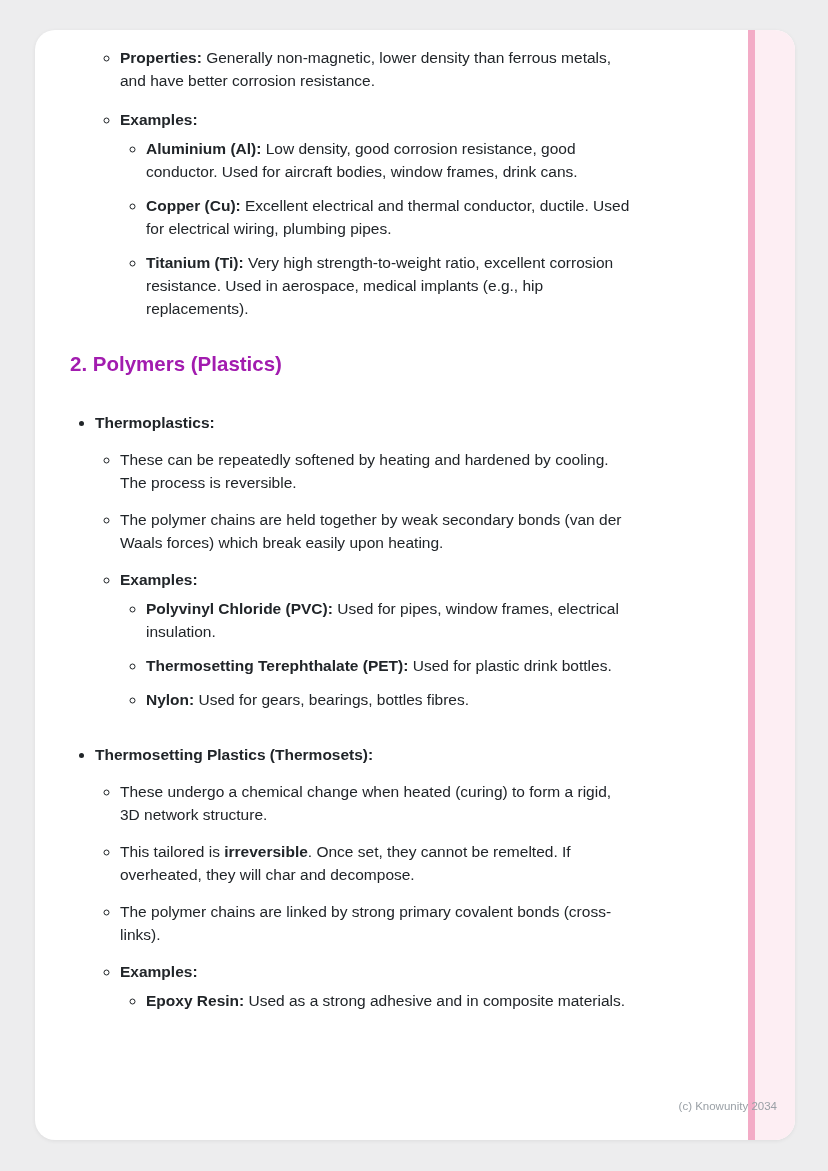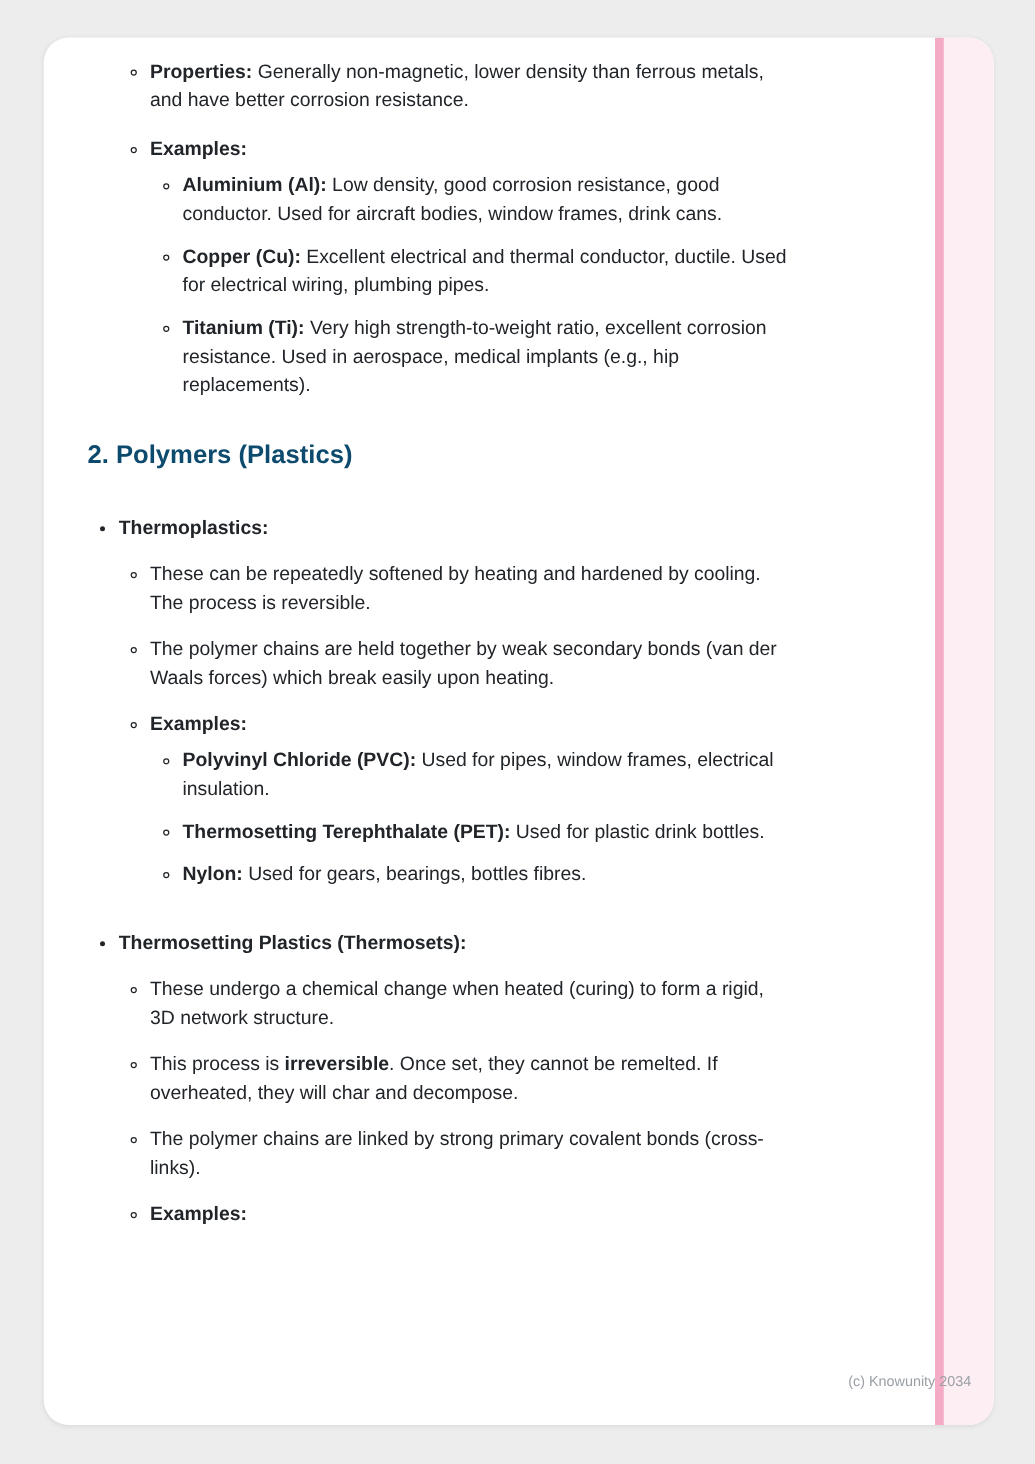--- a/index.html
+++ b/index.html
@@ -61,21 +61,21 @@
 
   
   .l1 { padding-left: 25px; margin-top: 22px; }
   .l1 > li + li { margin-top: 32px; }
 
   
   .l2 { padding-left: 25px; margin-top: 14px; }
   .l2 > li + li { margin-top: 14px; }
 
   .heading {
-    color: #0c4a6e;
+    color: #a21caf;
     font-size: 20.5px;
     line-height: 28px;
     font-weight: 700;
     margin: 30px 0 33px 0;
   }
   .intro {
     margin: 0 0 22px 0;
     text-align: justify;
   }
   .watermark {
@@ -147,27 +147,32 @@
         </ul>
       </li>
 
       <li>
         <span class="b">Thermosetting Plastics (Thermosets):</span>
         <ul class="circle l2">
           <li>
             <span>These undergo a chemical change when heated (curing) to form a rigid, 3D network structure.</span>
           </li>
           <li>
-            <span>This process is </span><span class="b">irreversible</span><span>. Once set, they cannot be remelted. If overheated, they will char and decompose.</span>
+            <span>This tailored is </span><span class="b">irreversible</span><span>. Once set, they cannot be remelted. If overheated, they will char and decompose.</span>
           </li>
           <li>
             <span>The polymer chains are linked by strong primary covalent bonds (cross-links).</span>
           </li>
           <li>
             <span class="b">Examples:</span>
+            <ul class="circle nested">
+              <li>
+                <span class="b">Epoxy Resin:</span><span> Used as a strong adhesive and in composite materials.</span>
+              </li>
+            </ul>
           </li>
         </ul>
       </li>
 
     </ul>
   </div>
 
   <div class="watermark">(c) Knowunity 2034</div>
 </div>
 

